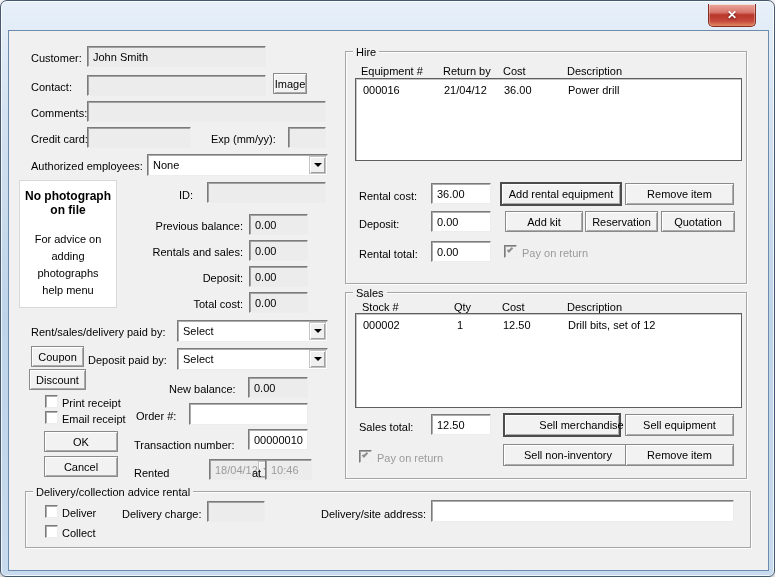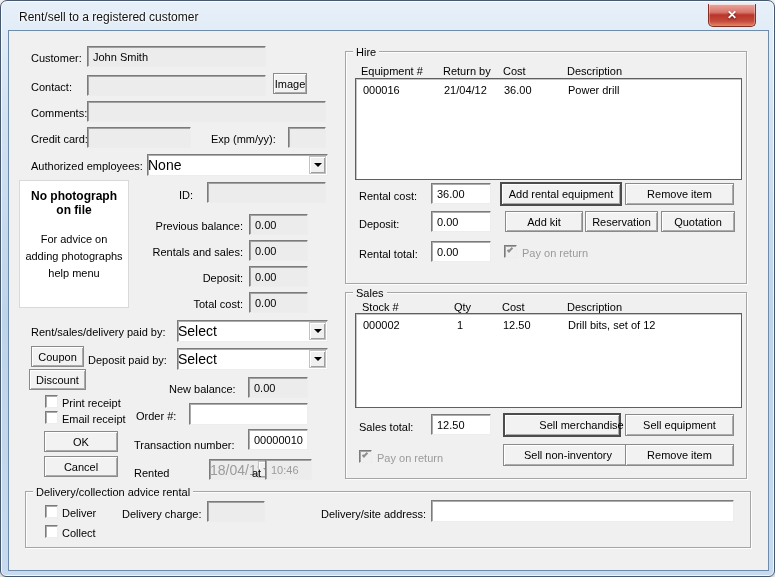--- a/index.html
+++ b/index.html
@@ -31,24 +31,24 @@
   .lbl.dis{color:#9b9b9b;}
   .tb{
     position:absolute;font-size:11px;color:#000;background:#fff;
     border:1px solid #7b7b7b;border-right-color:#ededed;border-bottom-color:#ededed;
     box-shadow:inset 1px 1px 0 rgba(70,70,70,.45);
     display:flex;align-items:center;padding-left:5px;white-space:nowrap;overflow:hidden;
   }
   .tb.ro{background:#ececec;}
   .tb.dis{background:#ececec;color:#9b9b9b;}
   .combo{
-    position:absolute;font-size:14px;color:#000;background:#fff;
+    position:absolute;font-size:11px;color:#000;background:#fff;
     border:1px solid #7b7b7b;border-right-color:#ededed;border-bottom-color:#ededed;
     box-shadow:inset 1px 1px 0 rgba(70,70,70,.45);
-    display:flex;align-items:center;white-space:nowrap;
+    display:flex;align-items:center;padding-left:5px;white-space:nowrap;
   }
   .combo.dis{background:#ececec;color:#9b9b9b;margin-left:31px;}
   .combo .arrow-btn{
     position:absolute;right:1px;top:1px;bottom:1px;width:17px;background:#f0f0f0;
     box-shadow:inset 1px 1px 0 #fff,inset -1px -1px 0 #9f9f9f;border:1px solid #c2c2c2;
     display:flex;align-items:center;justify-content:center;
   }
   .combo .arrow{width:0;height:0;border-left:4px solid transparent;border-right:4px solid transparent;border-top:4px solid #000;}
   .combo.dis .arrow{border-top-color:#9b9b9b;}
   .btn{
@@ -73,32 +73,31 @@
     position:absolute;border:1px solid #a6a6a6;
     box-shadow:1px 1px 0 #fdfdfd,inset 1px 1px 0 #fdfdfd;
   }
   .grp-label{position:absolute;top:-6px;left:7px;background:#f0f0f0;padding:0 3px;font-size:11px;line-height:12px;white-space:nowrap;}
   .list{
     position:absolute;background:#fff;border:1px solid #5f5f5f;
     box-shadow:inset 1px 1px 0 rgba(90,90,90,.35);
   }
   .cell{position:absolute;font-size:11px;color:#000;white-space:nowrap;line-height:12px;}
   .photo{
-    position:absolute;left:18px;top:179px;width:110px;height:128px;background:#fff;
+    position:absolute;left:18px;top:179px;width:98px;height:128px;background:#fff;
     border:1px solid #d9d9d9;text-align:center;font-size:11px;line-height:17px;
   }
   .photo .ttl{font-weight:bold;font-size:12px;line-height:14px;margin-top:8px;}
   .photo .note{margin-top:14px;line-height:17px;}
 </style>
 </head>
 <body>
 
 <div class="dialog">
   <div class="titlebar">
-    <span class="title">Rent/sell to a registered customer</span>
     <div class="close-btn">
       <span class="x">✕</span>
     </div>
   </div>
   <div class="client"></div>
 
   <span class="lbl" style="left:30px;top:51px;">Customer:</span>
   <div class="tb ro" style="left:86px;top:45px;width:179px;height:21px;">John Smith</div>
 
   <span class="lbl" style="left:30px;top:80px;">Contact:</span>
@@ -192,21 +191,21 @@
   <span class="lbl" style="left:251px;top:466px;">at</span>
   <div class="tb dis" style="left:264px;top:458px;width:47px;height:21px;">10:46</div>
 
   <div class="grp" style="left:344px;top:50px;width:402px;height:233px;">
     <span class="grp-label">Hire</span>
   </div>
   <span class="lbl" style="left:360px;top:64px;">Equipment #</span>
   <span class="lbl" style="left:442px;top:64px;">Return by</span>
   <span class="lbl" style="left:502px;top:64px;">Cost</span>
   <span class="lbl" style="left:566px;top:64px;">Description</span>
-  <div class="list" style="left:354px;top:77px;width:387px;height:102px;padding-left:30px;">
+  <div class="list" style="left:354px;top:77px;width:387px;height:83px;padding-left:30px;">
     <div>
       <span class="cell" style="left:7px;top:5px;">000016</span>
       <span class="cell" style="left:88px;top:5px;">21/04/12</span>
       <span class="cell" style="left:148px;top:5px;">36.00</span>
       <span class="cell" style="left:212px;top:5px;">Power drill</span>
     </div>
   </div>
 
   <span class="lbl" style="left:358px;top:189px;">Rental cost:</span>
   <div class="tb" style="left:430px;top:182px;width:60px;height:21px;">36.00</div>

